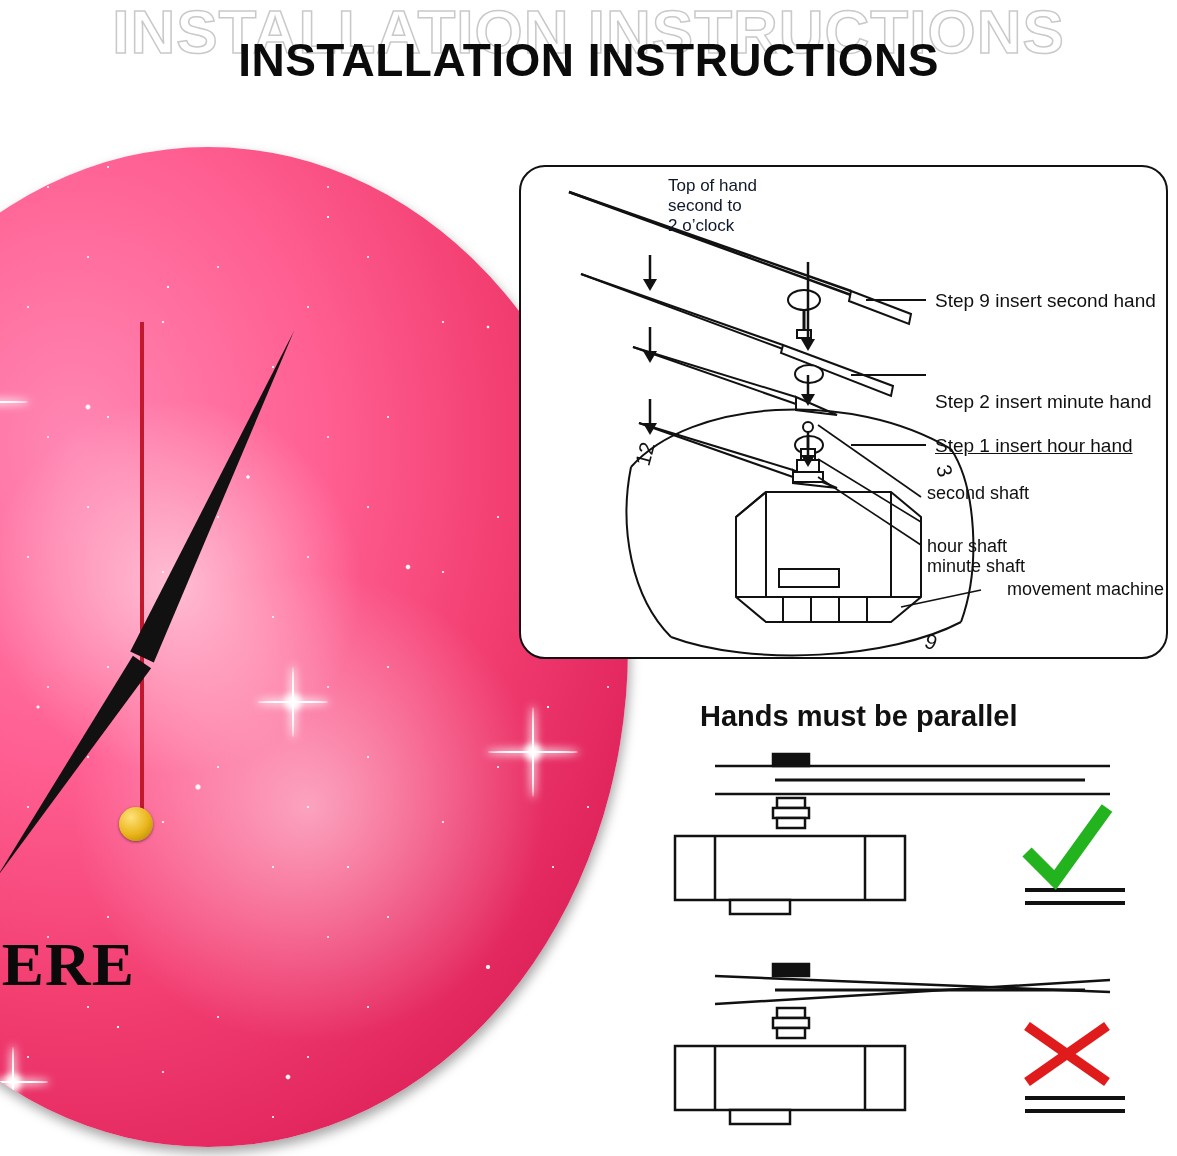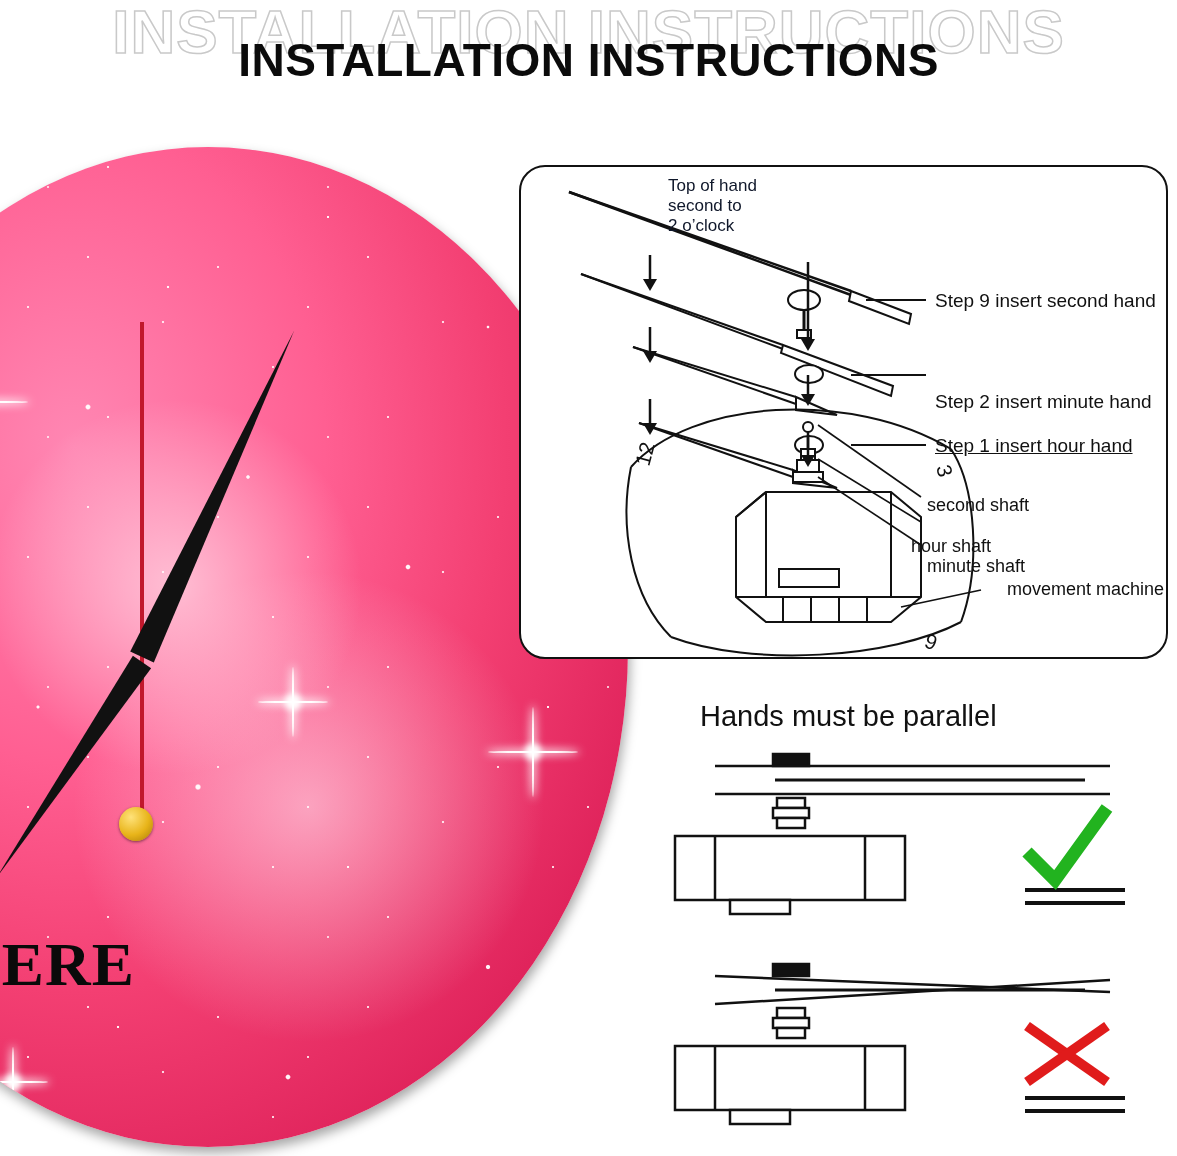--- a/index.html
+++ b/index.html
@@ -100,21 +100,21 @@
 
   
   #step-panel{position:absolute;left:519px;top:165px;width:645px;height:490px;
     border:2px solid #111;border-radius:26px;background:#fff;}
   #step-svg{position:absolute;left:0;top:0;}
   .step-label{position:absolute;font-size:19px;color:#111;white-space:nowrap;}
   .shaft-label{position:absolute;font-size:18px;color:#111;white-space:nowrap;}
   #top-note{position:absolute;left:668px;top:176px;font-size:17px;line-height:20px;color:#0f172a;}
 
   
-  #parallel-title{position:absolute;left:700px;top:700px;font-size:29px;font-weight:400;color:#111;white-space:nowrap;}
+  #parallel-title{position:absolute;left:700px;top:700px;font-size:29px;font-weight:700;color:#111;white-space:nowrap;}
   #parallel-svg{position:absolute;left:655px;top:740px;}
 </style>
 </head>
 <body>
 
 <div id="title-outline">INSTALLATION INSTRUCTIONS</div>
 <div id="title-main">INSTALLATION INSTRUCTIONS</div>
 
 <div id="clock-wrap">
   <div id="clock-face">
@@ -222,23 +222,23 @@
       <text x="128" y="300" transform="rotate(-75 128 300)">12</text>
       <text x="415" y="300" transform="rotate(75 415 300)">3</text>
       <text x="418" y="470" transform="rotate(-160 418 470)">6</text>
     </g>
   </svg>
 
   <div class="step-label" style="left:414px;top:123px;">Step 9   insert second hand</div>
   <div class="step-label" style="left:414px;top:196px;margin-top:28px;">Step 2   insert minute hand</div>
   <div class="step-label" style="left:414px;top:268px;text-decoration:underline;">Step 1   insert hour hand</div>
 
-  <div class="shaft-label" style="left:406px;top:328px;">second shaft</div>
+  <div class="shaft-label" style="left:406px;top:316px;">second shaft</div>
   <div class="shaft-label" style="left:406px;top:345px;margin-top:44px;">minute shaft</div>
-  <div class="shaft-label" style="left:390px;top:369px;">hour shaft</div>
+  <div class="shaft-label" style="left:406px;top:369px;">hour shaft</div>
   <div class="shaft-label" style="left:486px;top:412px;">movement machine</div>
 </div>
 
 <div id="top-note">
   <div>Top of hand</div>
   <div>second to</div>
   <div>2 o’clock</div>
 </div>
 
 <div id="parallel-title">Hands must be parallel</div>

